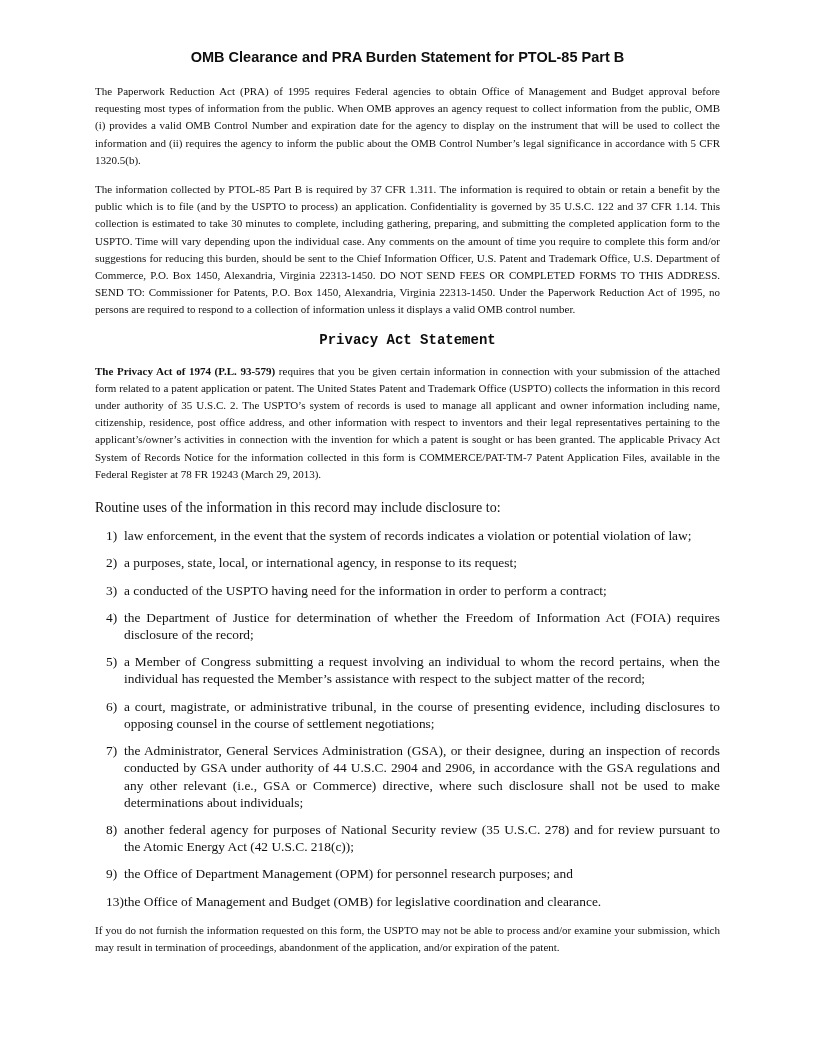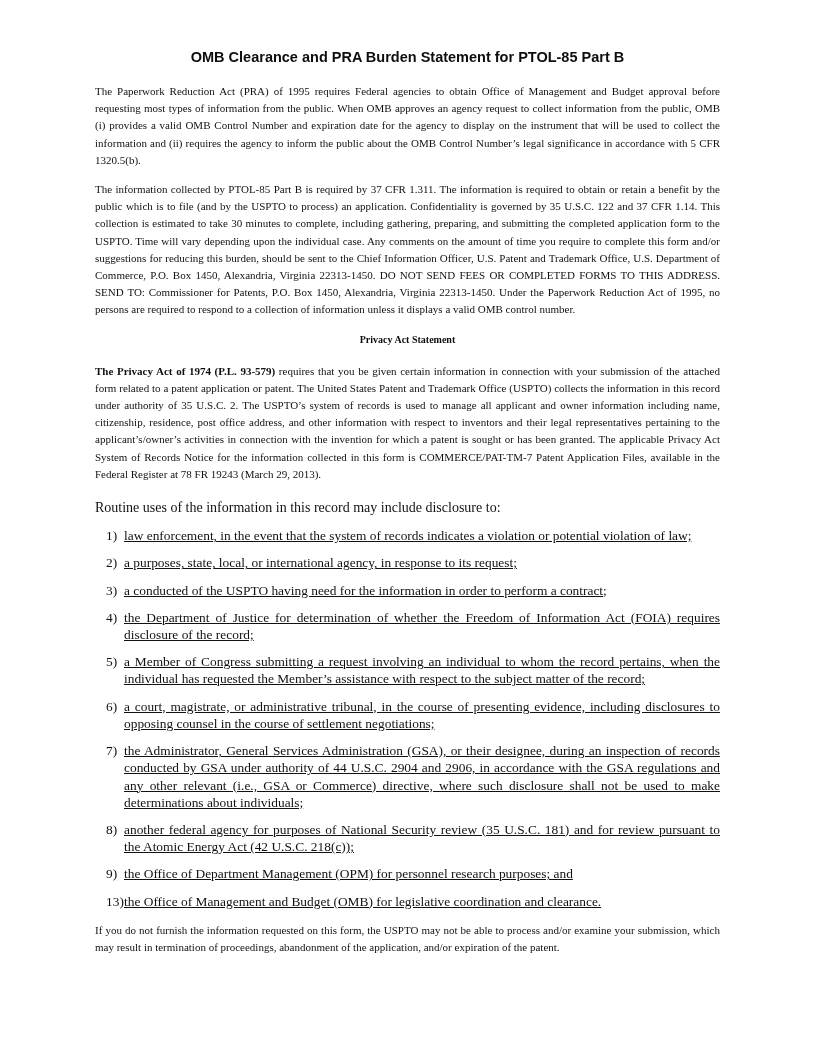--- a/index.html
+++ b/index.html
@@ -30,23 +30,23 @@
     color: #0d0d0d;
   }
   .para {
     margin: 0 0 12px 0;
     font-size: 11px;
     line-height: 17.2px;
     text-align: justify;
   }
   .section-heading {
     margin: 2px 0 14px 0;
-    font-family: Liberation Serif, serif;
+    font-family: Liberation Mono, monospace;
     font-weight: bold;
-    font-size: 10px;
+    font-size: 14px;
     line-height: 18px;
     text-align: center;
     color: #0d0d0d;
   }
   .privacy-para {
     margin-bottom: 16px;
   }
   .link-line {
     margin: 0 0 14px 0;
     font-size: 13.4px;
@@ -73,21 +73,20 @@
     font-size: 13.4px;
     line-height: 17.2px;
   }
   .routine-item .num {
     flex: 0 0 18px;
     white-space: nowrap;
   }
   .routine-item .txt {
     flex: 1 1 auto;
     text-align: justify;
-    text-decoration: underline;
   }
   .closing-para {
     margin-top: 12px;
     margin-bottom: 16px;
   }
   b.lead {
     font-weight: bold;
   }
 </style>
 </head>
@@ -134,21 +133,21 @@
         <div class="routine-item">
         <span class="num">6)</span>
         <span class="txt">a court, magistrate, or administrative tribunal, in the course of presenting evidence, including disclosures to opposing counsel in the course of settlement negotiations;</span>
       </div>
         <div class="routine-item">
         <span class="num">7)</span>
         <span class="txt">the Administrator, General Services Administration (GSA), or their designee, during an inspection of records conducted by GSA under authority of 44 U.S.C. 2904 and 2906, in accordance with the GSA regulations and any other relevant (i.e., GSA or Commerce) directive, where such disclosure shall not be used to make determinations about individuals;</span>
       </div>
         <div class="routine-item">
         <span class="num">8)</span>
-        <span class="txt">another federal agency for purposes of National Security review (35 U.S.C. 181) and for review pursuant to the Atomic Energy Act (42 U.S.C. 218(c));</span>
+        <span class="txt">another federal agency for purposes of National Security review (35 U.S.C. 278) and for review pursuant to the Atomic Energy Act (42 U.S.C. 218(c));</span>
       </div>
         <div class="routine-item">
         <span class="num">9)</span>
         <span class="txt">the Office of Department Management (OPM) for personnel research purposes; and</span>
       </div>
         <div class="routine-item">
         <span class="num">13)</span>
         <span class="txt">the Office of Management and Budget (OMB) for legislative coordination and clearance.</span>
       </div>
       </div>

